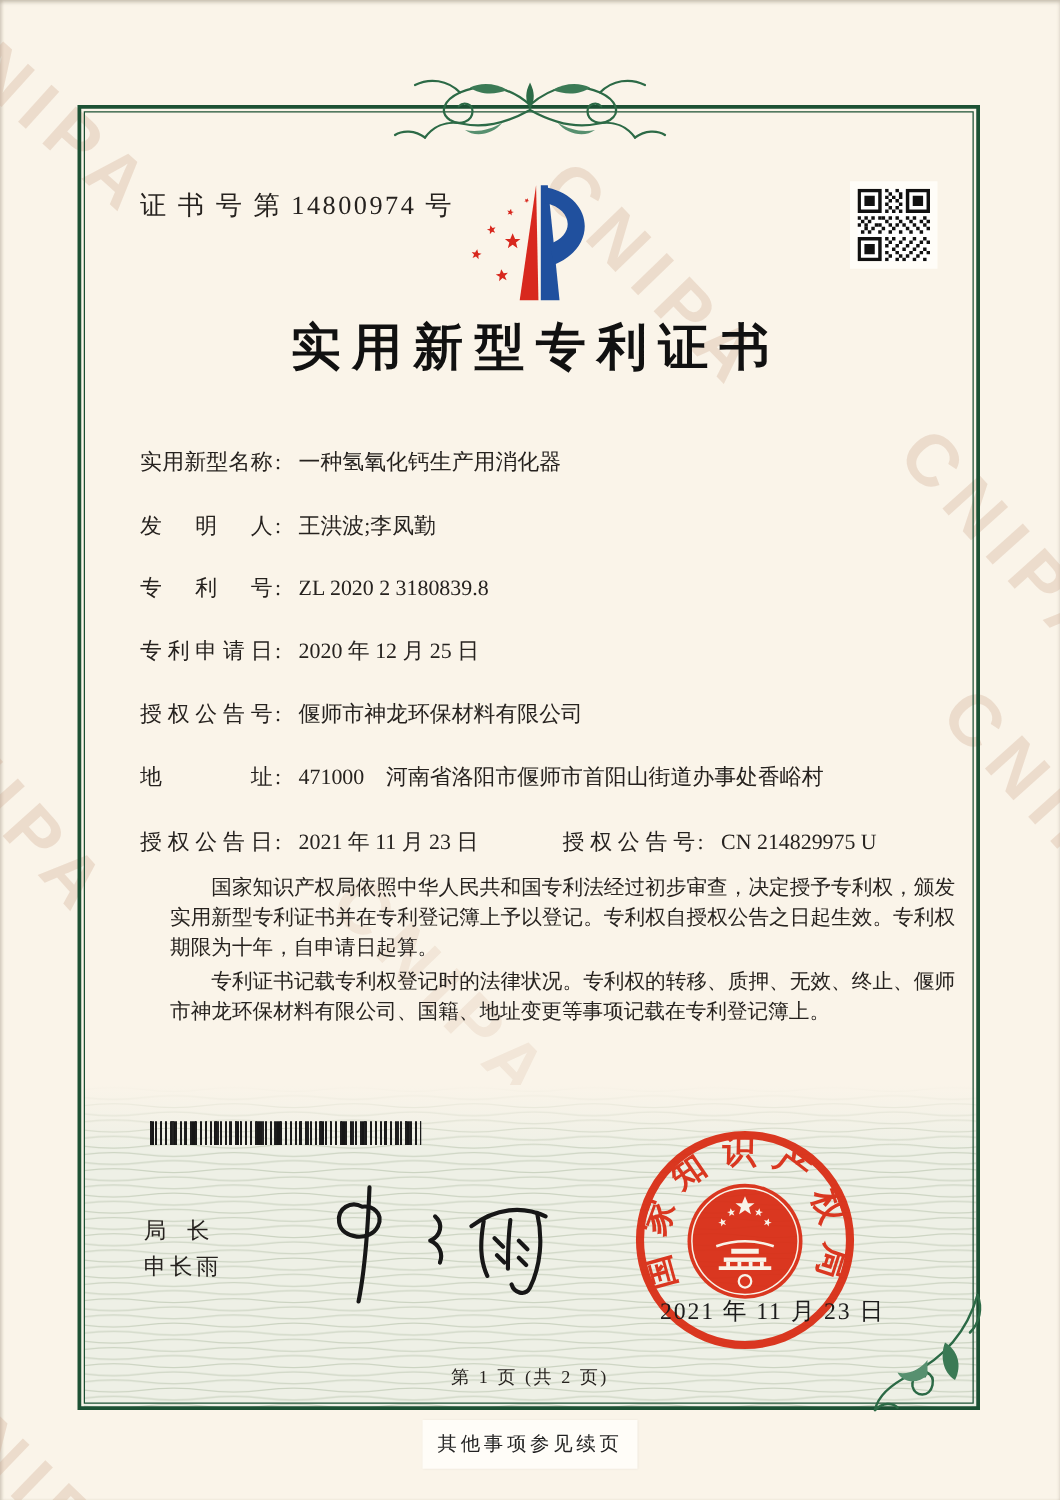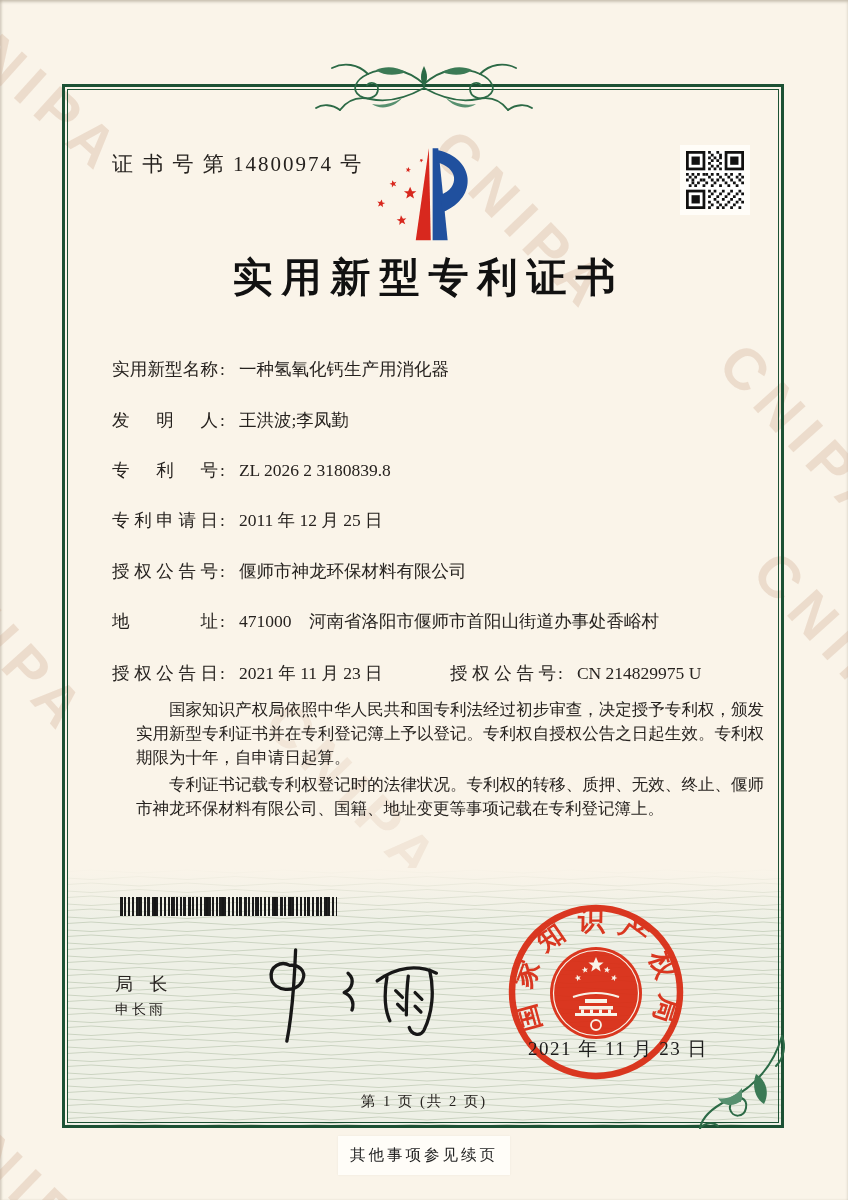--- a/index.html
+++ b/index.html
@@ -51,21 +51,21 @@
   .body-text{position:absolute;left:112px;top:698px;width:628px;font-size:16.5px;
     line-height:24px;text-align:justify;z-index:5;margin-left:24px;}
   .body-text p{margin:0 0 3px 0;text-indent:2em;}
   
   .barcode{position:absolute;left:120px;top:897px;width:217px;height:19px;z-index:5;
     background:
       repeating-linear-gradient(90deg,#1b1b1b 0 2px,rgba(0,0,0,0) 2px 4px),
       repeating-linear-gradient(90deg,#222 0 1px,rgba(0,0,0,0) 1px 9px),
       repeating-linear-gradient(90deg,#161616 0 3px,rgba(0,0,0,0) 3px 17px);}
   .director-title{position:absolute;left:115px;top:972px;font-size:18px;letter-spacing:6px;z-index:5;}
-  .director-name{position:absolute;left:115px;top:1001px;font-size:14px;letter-spacing:3px;z-index:5;}
+  .director-name{position:absolute;left:115px;top:1001px;font-size:18px;letter-spacing:3px;z-index:5;}
   .signature{position:absolute;left:252px;top:944px;z-index:5;}
   .seal{position:absolute;left:505px;top:901px;z-index:5;opacity:.93;}
   .seal-date{position:absolute;left:528px;top:1036px;font-size:19px;letter-spacing:1.5px;
     color:#1b1b1b;z-index:6;white-space:nowrap;}
   .page-number{position:absolute;left:0;top:1092px;width:100%;text-align:center;
     font-size:14.5px;letter-spacing:2px;z-index:5;}
   .continuation{position:absolute;left:50%;top:1136px;transform:translateX(-50%);
     background:#fffdf8;padding:9px 12px;font-size:15.5px;letter-spacing:3px;z-index:5;
     color:#222;box-shadow:0 0 2px rgba(0,0,0,.06);}
 </style>
@@ -189,24 +189,24 @@
 
   <div class="title">实用新型专利证书</div>
 
   <div class="field-row r1">
     <span class="flabel">实用新型名称</span><span class="fcolon">:</span><span>一种氢氧化钙生产用消化器</span>
   </div>
   <div class="field-row r2">
     <span class="flabel">发明人</span><span class="fcolon">:</span><span>王洪波;李凤勤</span>
   </div>
   <div class="field-row r3">
-    <span class="flabel">专利号</span><span class="fcolon">:</span><span>ZL 2026 2 3180839.8</span>
+    <span class="flabel">专利号</span><span class="fcolon">:</span><span>ZL 2020 2 3180839.8</span>
   </div>
   <div class="field-row r4">
-    <span class="flabel">专利申请日</span><span class="fcolon">:</span><span>2011 年 12 月 25 日</span>
+    <span class="flabel">专利申请日</span><span class="fcolon">:</span><span>2020 年 12 月 25 日</span>
   </div>
   <div class="field-row r5">
     <span class="flabel">授权公告号</span><span class="fcolon">:</span><span>偃师市神龙环保材料有限公司</span>
   </div>
   <div class="field-row r6">
     <span class="flabel">地址</span><span class="fcolon">:</span><span>471000　河南省洛阳市偃师市首阳山街道办事处香峪村</span>
   </div>
   <div class="field-row r7">
     <span class="flabel">授权公告日</span><span class="fcolon">:</span><span>2021 年 11 月 23 日</span>
     <span class="grant-no">

